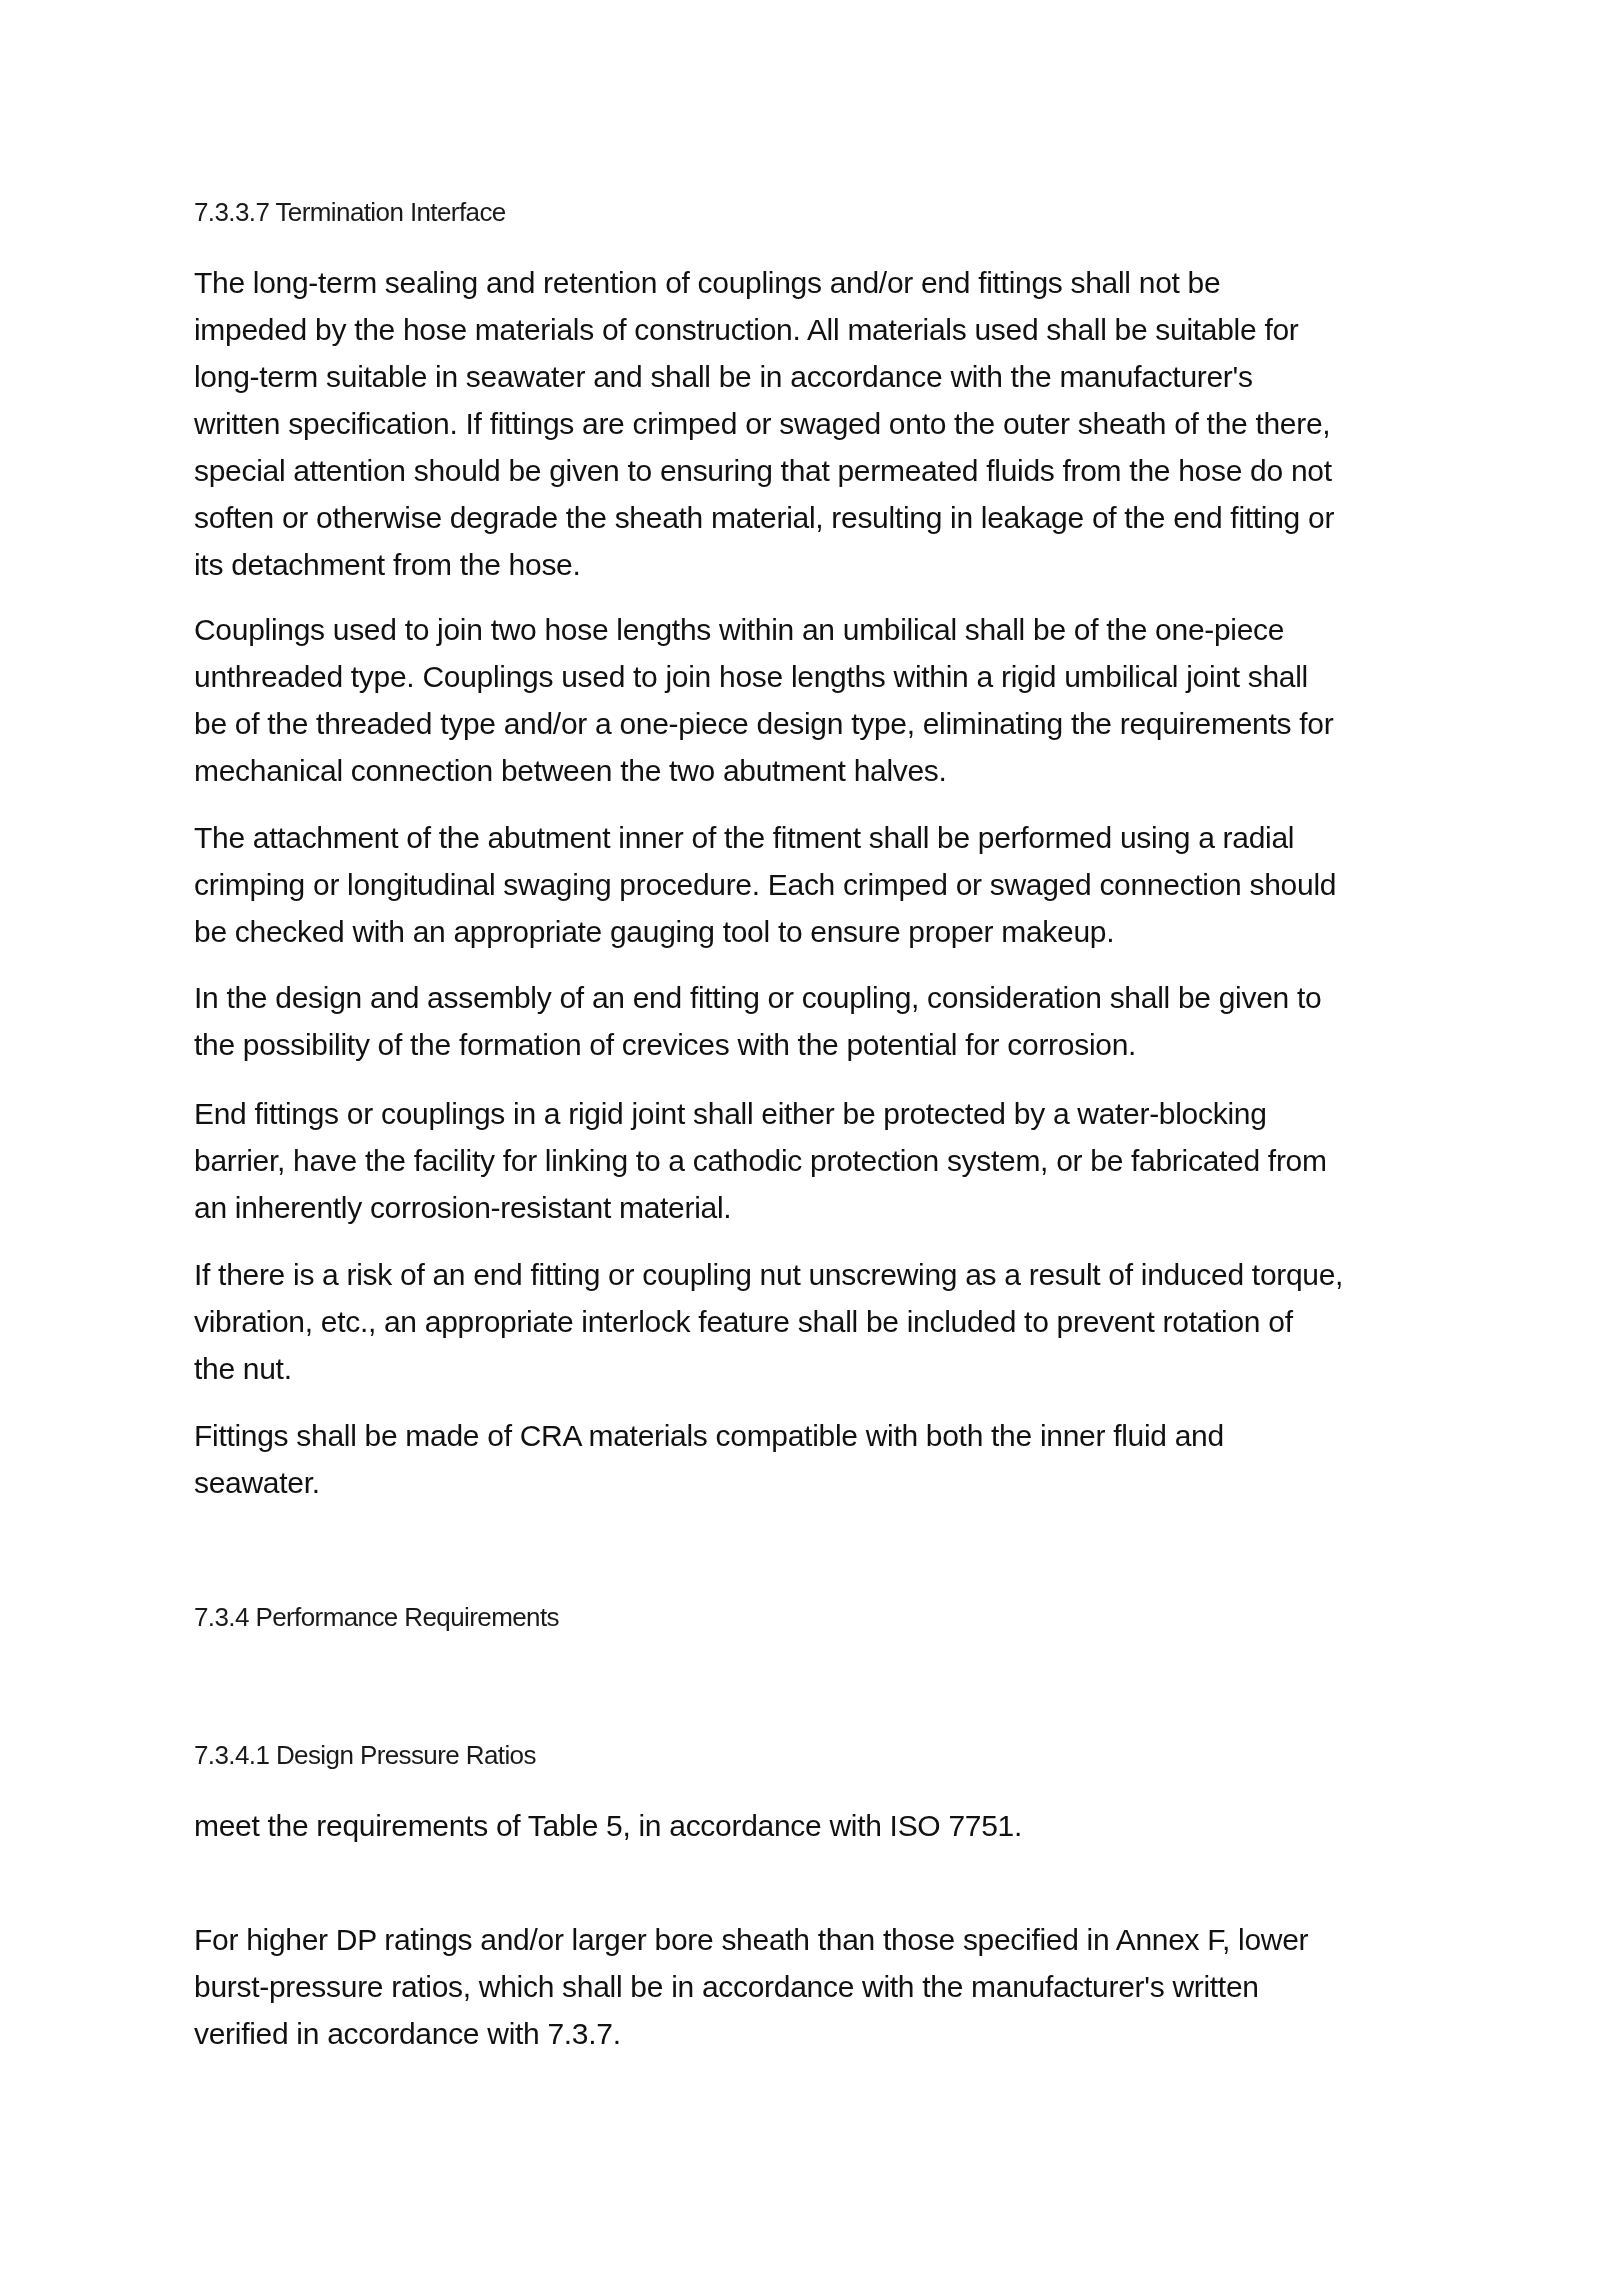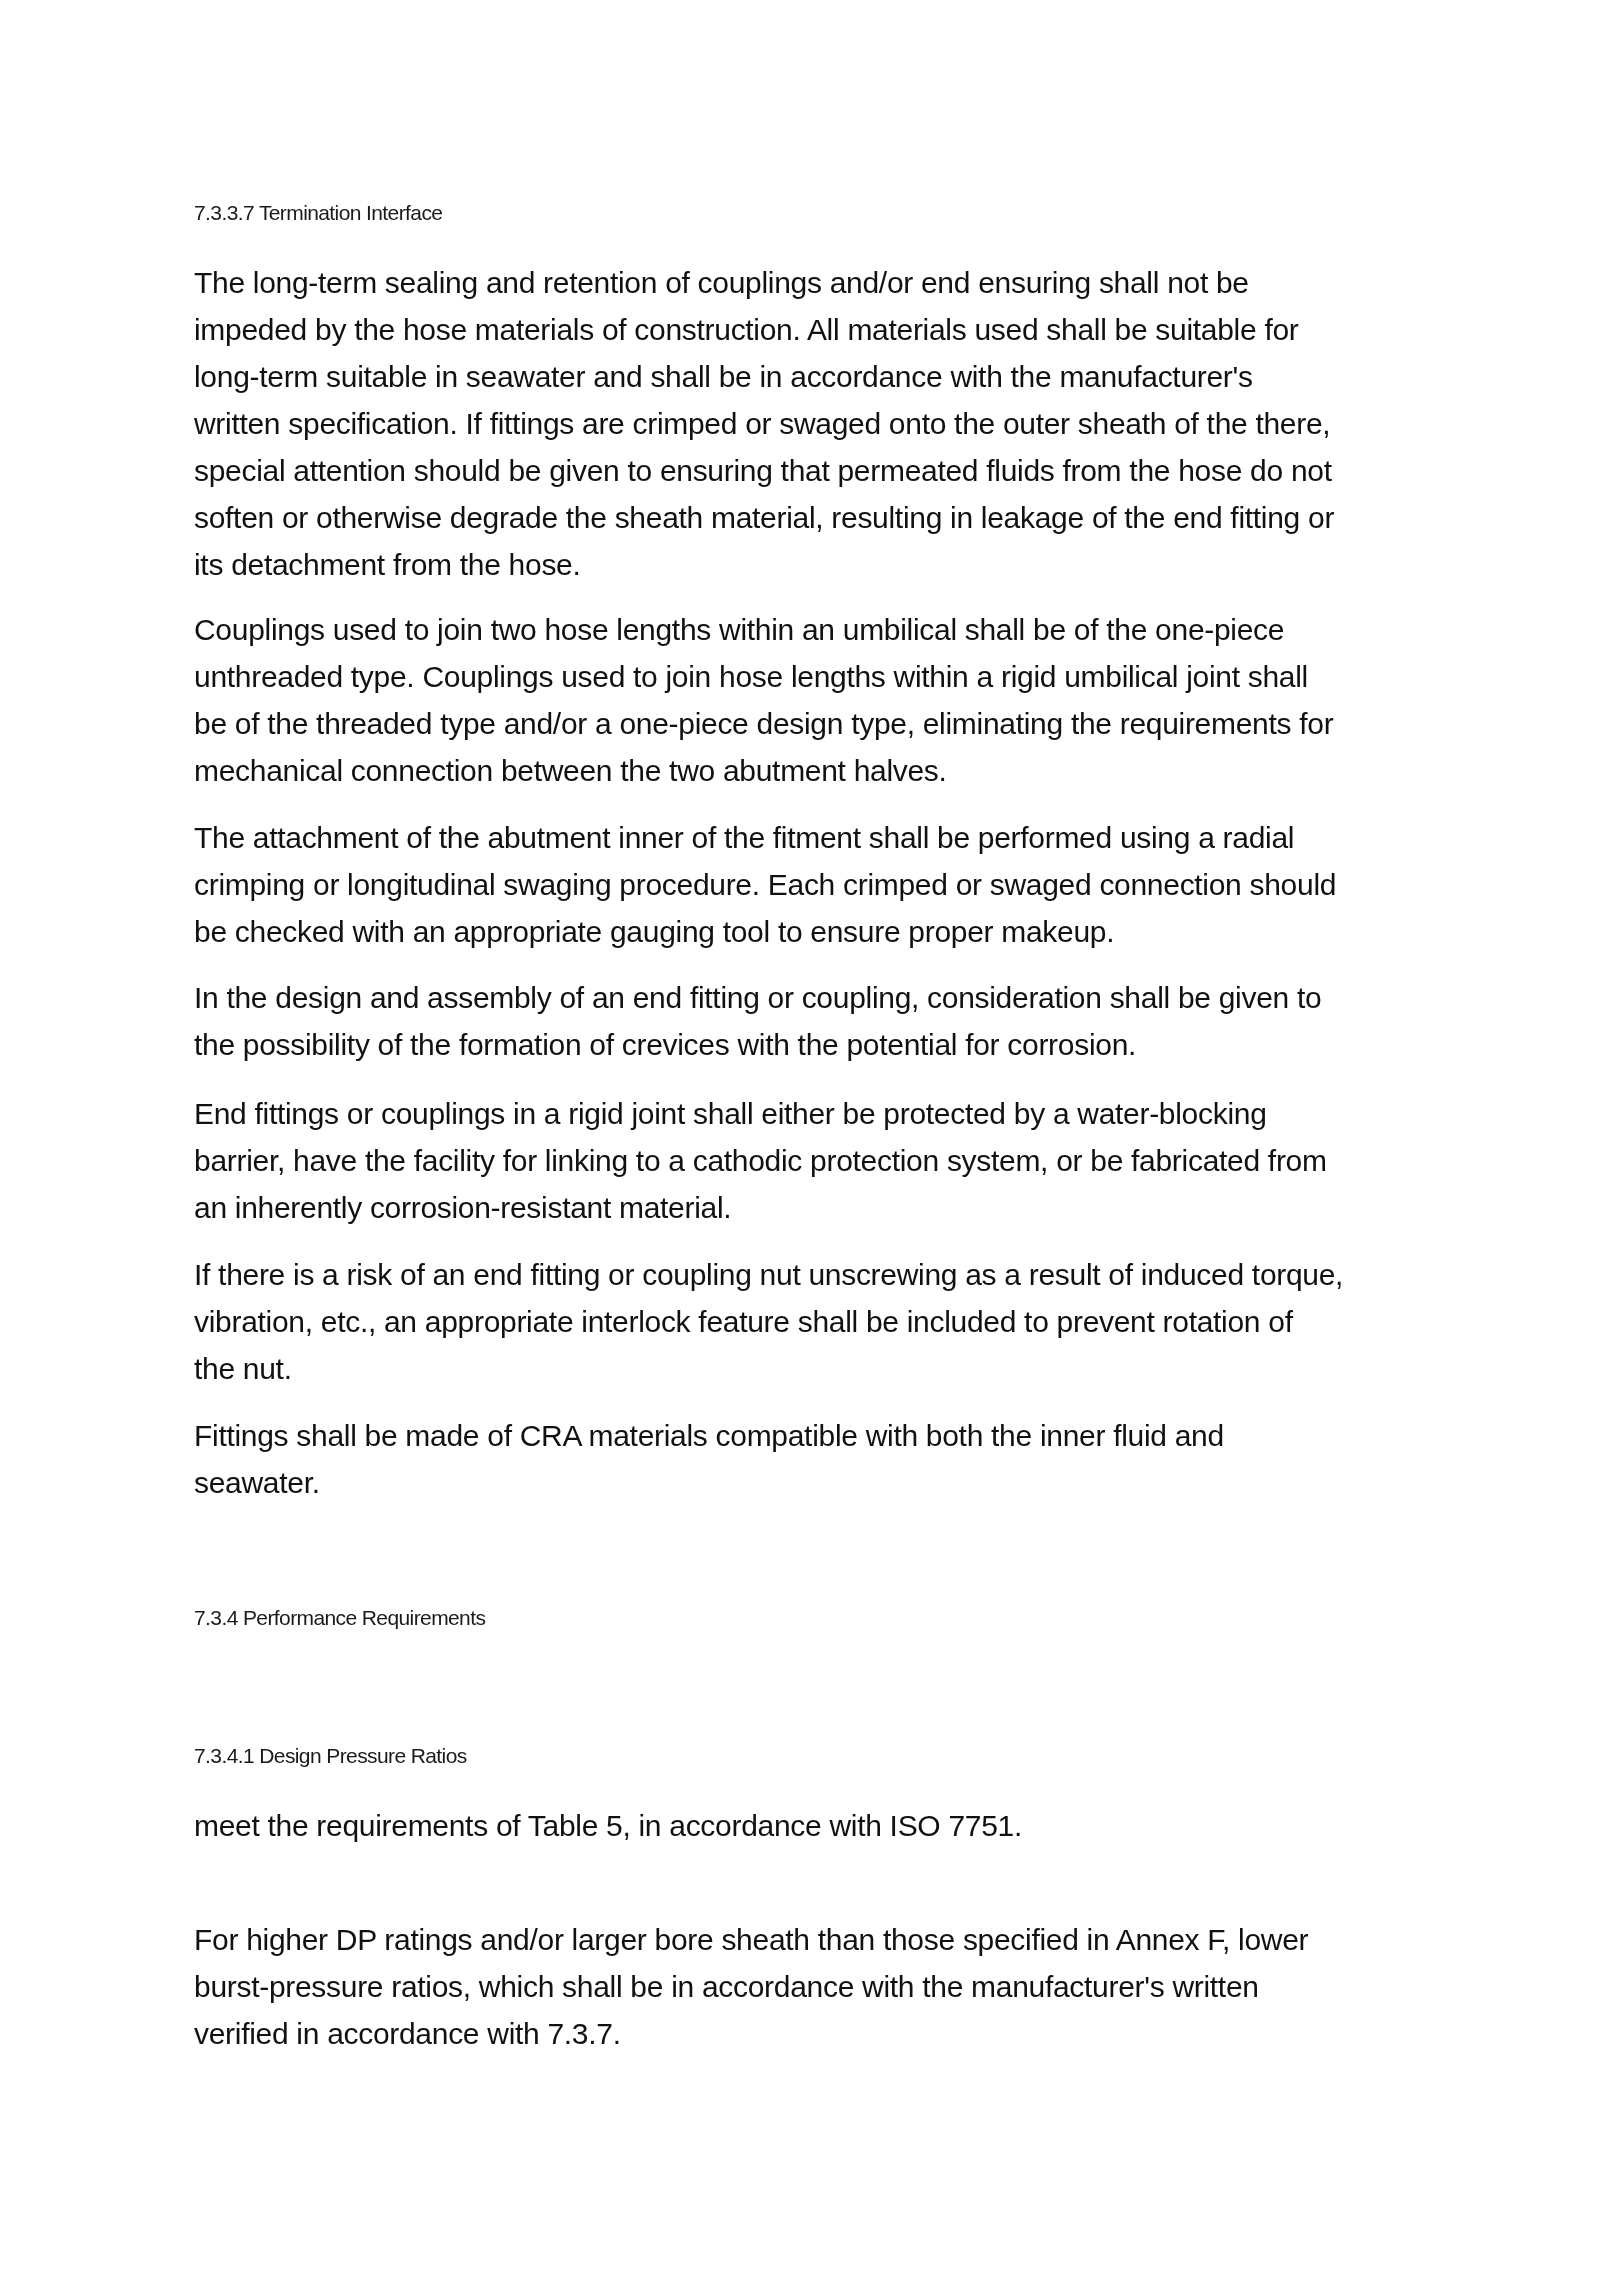--- a/index.html
+++ b/index.html
@@ -1,30 +1,30 @@
 <!DOCTYPE html>
 <html><head>
 <meta charset="utf-8">
 <style>
   html, body { margin: 0; padding: 0; background: #ffffff; }
   body { width: 1621px; height: 2293px; position: relative; overflow: hidden; }
   .page { position: absolute; left: 194px; top: 0; width: 1264px; color: #111111; }
-  .heading { position: absolute; left: 0; font-family: "Liberation Sans", sans-serif; font-size: 21px; letter-spacing: -0.6px; color: #1a1a1a; white-space: nowrap; line-height: 33px; }
+  .heading { position: absolute; left: 0; font-family: "Liberation Sans", sans-serif; font-size: 26px; letter-spacing: -0.6px; color: #1a1a1a; white-space: nowrap; line-height: 33px; }
   .para { position: absolute; left: 0; width: 1274px; font-family: "Liberation Sans", sans-serif; font-size: 30px; line-height: 47px; letter-spacing: -0.3px; color: #111111; }
   .para span.line { display: block; white-space: nowrap; }
 </style>
 </head>
 <body>
 
 <div class="page">
 
   <div class="heading" style="top:196px">7.3.3.7 Termination Interface</div>
 
   <div class="para" style="top:259px">
-    <span class="line">The long-term sealing and retention of couplings and/or end ensuring shall not be</span>
+    <span class="line">The long-term sealing and retention of couplings and/or end fittings shall not be</span>
     <span class="line">impeded by the hose materials of construction. All materials used shall be suitable for</span>
     <span class="line">long-term suitable in seawater and shall be in accordance with the manufacturer's</span>
     <span class="line">written specification. If fittings are crimped or swaged onto the outer sheath of the there,</span>
     <span class="line">special attention should be given to ensuring that permeated fluids from the hose do not</span>
     <span class="line">soften or otherwise degrade the sheath material, resulting in leakage of the end fitting or</span>
     <span class="line">its detachment from the hose.</span>
   </div>
 
   <div class="para" style="top:606px">
     <span class="line">Couplings used to join two hose lengths within an umbilical shall be of the one-piece</span>

